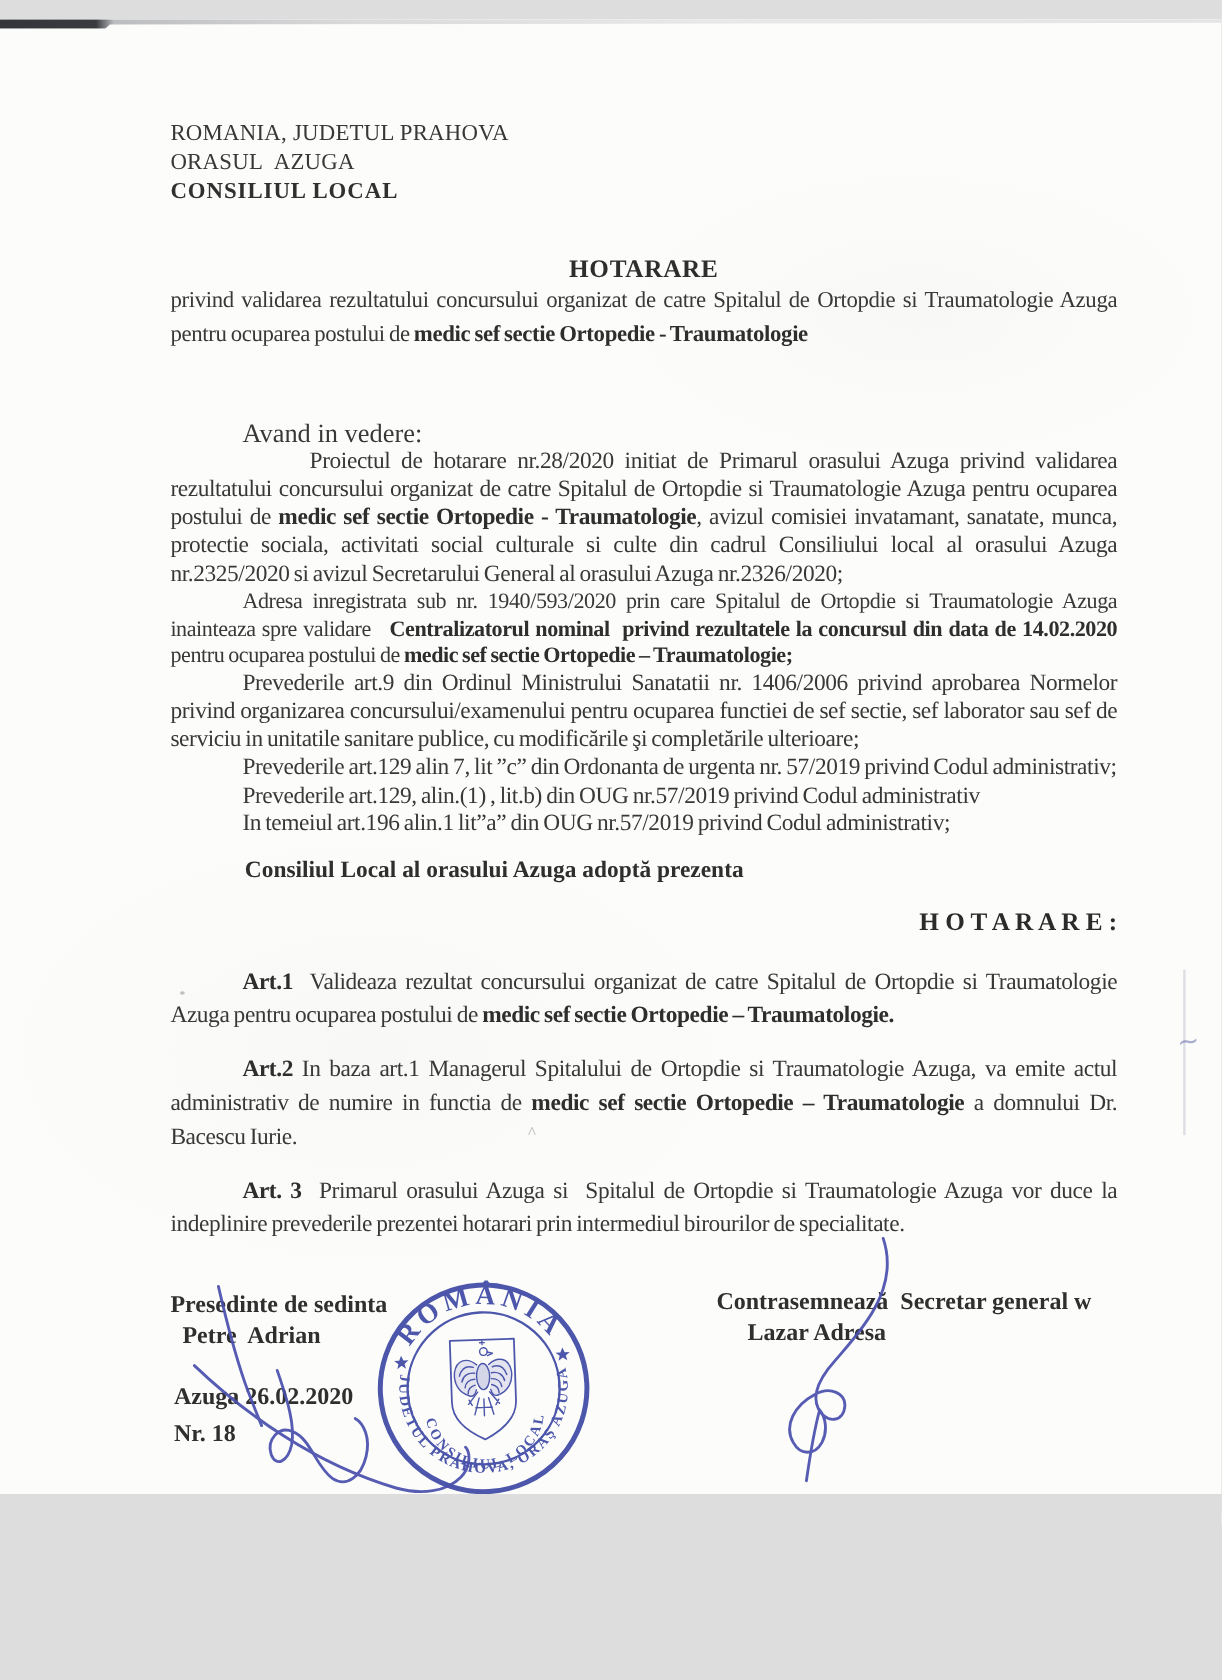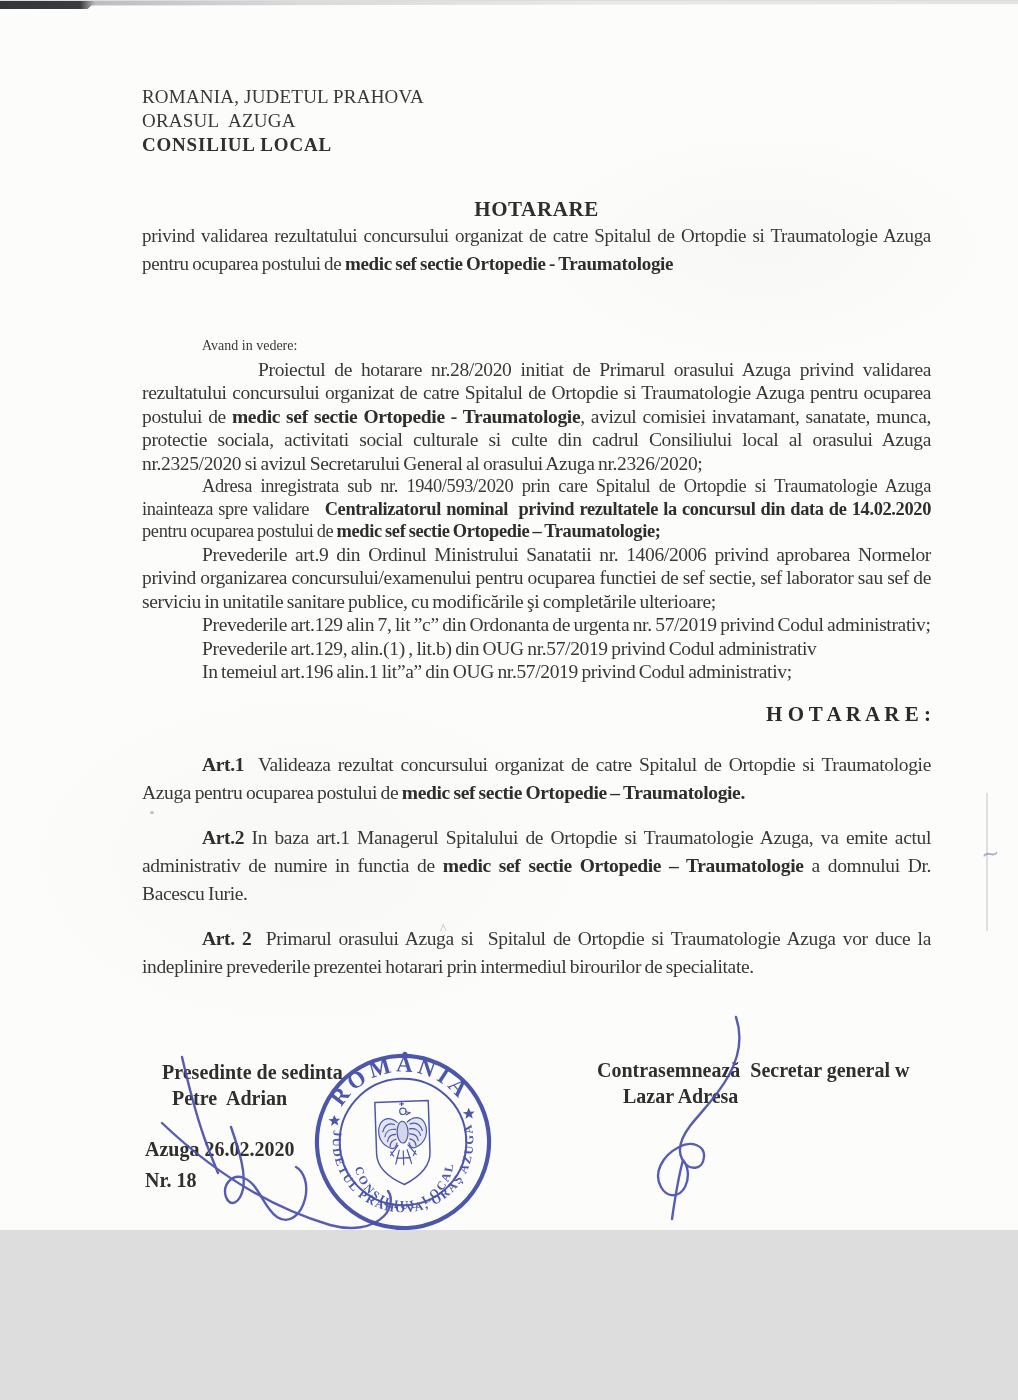--- a/index.html
+++ b/index.html
@@ -1,17 +1,17 @@
 <!DOCTYPE html>
 <html><head>
 <meta charset="utf-8">
 <style>
   html,body{margin:0;padding:0;background:#ddd;}
   .page{
-    position:relative; width:1018px; height:1229px; margin:1px auto;
+    position:relative; width:1018px; height:1229px; margin:16px auto;
     background:#fcfcfa;
     background-image:
       radial-gradient(ellipse 400px 200px at 75% 20%, rgba(180,180,185,.06), transparent 60%),
       radial-gradient(ellipse 500px 300px at 30% 70%, rgba(170,170,175,.05), transparent 60%);
     overflow:hidden;
     font-family:"Liberation Serif","DejaVu Serif",serif;
     color:#383838;
   }
   .scan-top{
     position:absolute; top:0; left:0; width:100%; height:8px;
@@ -19,34 +19,34 @@
       #35363a 0px, #3a3b40 80px, rgba(110,112,120,.45) 95px,
       rgba(130,132,140,.28) 300px, rgba(140,142,148,.18) 600px, rgba(140,142,148,.22) 1018px);
     clip-path:polygon(0 0,100% 0,100% 38%,9% 55%,8.6% 100%,0 100%);
   }
   .content{position:absolute; left:142px; top:0; width:789px;}
   .header-block{padding-top:84px; font-size:19px; line-height:24px; letter-spacing:.2px;}
   .header-line{display:block;}
   .header-line.bold{font-weight:bold; letter-spacing:.8px; color:#303030;}
   .doc-title{margin-top:41px; text-align:center; font-weight:bold; font-size:21px; line-height:22px; letter-spacing:.6px; color:#2e2e2e;}
   .doc-subtitle{margin:2px 0 0 0; font-size:19px; line-height:28px; text-align:justify; word-spacing:-1px; letter-spacing:-.3px;}
-  .preamble-lead{margin:56px 0 0 0; text-indent:60px; font-size:14px; line-height:23.5px;}
+  .preamble-lead{margin:56px 0 0 0; text-indent:60px; font-size:22px; line-height:23.5px;}
   .p-body{margin:0; font-size:19.5px; line-height:23.5px; text-align:justify; word-spacing:-1px; letter-spacing:-.35px;}
   .p-small{font-size:18.4px; line-height:22.5px;}
   .indent-xl{text-indent:116px;}
   .indent-md{text-indent:60px;}
   .adoption-line{margin:15px 0 0 0; text-indent:62px; font-weight:bold; font-size:19.5px; line-height:24px; color:#2e2e2e;}
   .decision-heading{margin:18px 0 0 0; text-align:right; font-weight:bold; font-size:21px; line-height:24px; color:#2b2b2b;}
   .articles .p-article{line-height:28px; margin-top:17px;}
   .articles .p-article:first-child{margin-top:25px;}
   .run-n{font-weight:normal; font-style:normal;}
   .run-b{font-weight:bold; color:#2e2e2e;}
   .run-bi{font-weight:bold; color:#2e2e2e;}
   .sig-row{position:absolute; left:142px; top:1058px; width:800px; font-size:20px; line-height:26px; font-weight:bold; color:#2f2f2f;}
-  .sig-left{position:absolute; left:20px; top:0;}
+  .sig-left{position:absolute; left:0; top:0;}
   .sig-left .sig-name{margin-left:10px;}
   .sig-right{position:absolute; left:455px; top:-2px;font-family:Liberation Serif, serif;}
   .sig-right .sig-name{margin-left:26px;}
   .date-block{position:absolute; left:145px; top:1133px; font-size:20px; line-height:31px; font-weight:bold; color:#2f2f2f;}
   .stamp-wrap{position:absolute; left:309px; top:1047px; width:188px; height:188px; transform:rotate(-3deg); opacity:.93;}
   .sig-ink{position:absolute; left:0; top:0; pointer-events:none;}
   .artifact{position:absolute; pointer-events:none;}
   .art-vline{left:986px; top:792px; width:2px; height:138px; background:rgba(120,125,150,.22);}
   .art-tilde{left:981px; top:840px; font-size:22px; color:rgba(100,108,170,.55); transform:rotate(-8deg); font-family:"DejaVu Sans",sans-serif;}
   .art-dot{left:150px; top:810px; width:4px; height:3px; background:rgba(60,60,65,.30); border-radius:50%;}
@@ -75,27 +75,28 @@
 
     <div class="preamble">
         <p class="p-body indent-xl"><span class="run-n">Proiectul de hotarare nr.28/2020 initiat de Primarul orasului Azuga privind validarea rezultatului concursului organizat de catre Spitalul de Ortopdie si Traumatologie Azuga pentru ocuparea postului de </span><span class="run-bi">medic sef sectie Ortopedie - Traumatologie</span><span class="run-n">, avizul comisiei invatamant, sanatate, munca, protectie sociala, activitati social culturale si culte din cadrul Consiliului local al orasului Azuga nr.2325/2020 si avizul Secretarului General al orasului Azuga nr.2326/2020;</span></p>
         <p class="p-body p-small indent-md"><span class="run-n">Adresa inregistrata sub nr. 1940/593/2020 prin care Spitalul de Ortopdie si Traumatologie Azuga inainteaza spre validare &nbsp;&nbsp;</span><span class="run-bi">Centralizatorul nominal&nbsp; privind rezultatele la concursul din data de 14.02.2020</span><span class="run-n"> pentru ocuparea postului de </span><span class="run-bi">medic sef sectie Ortopedie – Traumatologie;</span></p>
         <p class="p-body indent-md"><span class="run-n">Prevederile art.9 din Ordinul Ministrului Sanatatii nr. 1406/2006 privind aprobarea Normelor privind organizarea concursului/examenului pentru ocuparea functiei de sef sectie, sef laborator sau sef de serviciu in unitatile sanitare publice, cu modificările şi completările ulterioare;</span></p>
         <p class="p-body indent-md"><span class="run-n">Prevederile art.129 alin 7, lit ”c” din Ordonanta de urgenta nr. 57/2019 privind Codul administrativ;</span></p>
         <p class="p-body indent-md"><span class="run-n">Prevederile art.129, alin.(1) , lit.b) din OUG nr.57/2019 privind Codul administrativ</span></p>
         <p class="p-body indent-md"><span class="run-n">In temeiul art.196 alin.1 lit”a” din OUG nr.57/2019 privind Codul administrativ;</span></p>
       </div>
 
+    <p class="adoption-line">Consiliul Local al orasului Azuga adoptă prezenta</p>
 
     <div class="decision-heading">H O T A R A R E :</div>
 
     <div class="articles">
         <p class="p-body indent-md p-article"><span class="run-b">Art.1</span><span class="run-n">&nbsp; Valideaza rezultat concursului organizat de catre Spitalul de Ortopdie si Traumatologie Azuga pentru ocuparea postului de </span><span class="run-bi">medic sef sectie Ortopedie – Traumatologie.</span></p>
         <p class="p-body indent-md p-article"><span class="run-b">Art.2</span><span class="run-n"> In baza art.1 Managerul Spitalului de Ortopdie si Traumatologie Azuga, va emite actul administrativ de numire in functia de </span><span class="run-bi">medic sef sectie Ortopedie – Traumatologie</span><span class="run-n"> a domnului Dr. Bacescu Iurie.</span></p>
-        <p class="p-body indent-md p-article"><span class="run-b">Art. 2</span><span class="run-n">&nbsp; Primarul orasului Azuga si&nbsp; Spitalul de Ortopdie si Traumatologie Azuga vor duce la indeplinire prevederile prezentei hotarari prin intermediul birourilor de specialitate.</span></p>
+        <p class="p-body indent-md p-article"><span class="run-b">Art. 3</span><span class="run-n">&nbsp; Primarul orasului Azuga si&nbsp; Spitalul de Ortopdie si Traumatologie Azuga vor duce la indeplinire prevederile prezentei hotarari prin intermediul birourilor de specialitate.</span></p>
       </div>
 
   </div>
 
   <div class="sig-row">
     <div class="sig-left">
       <div class="sig-role">Presedinte de sedinta</div>
       <div class="sig-name">Petre&nbsp; Adrian</div>
     </div>
     <div class="sig-right">

